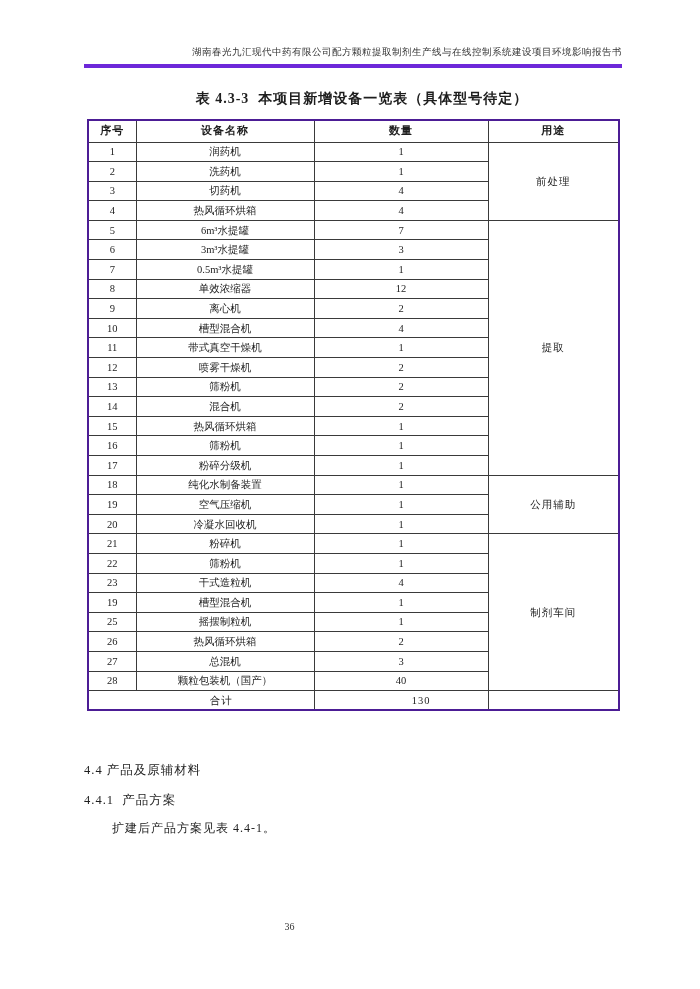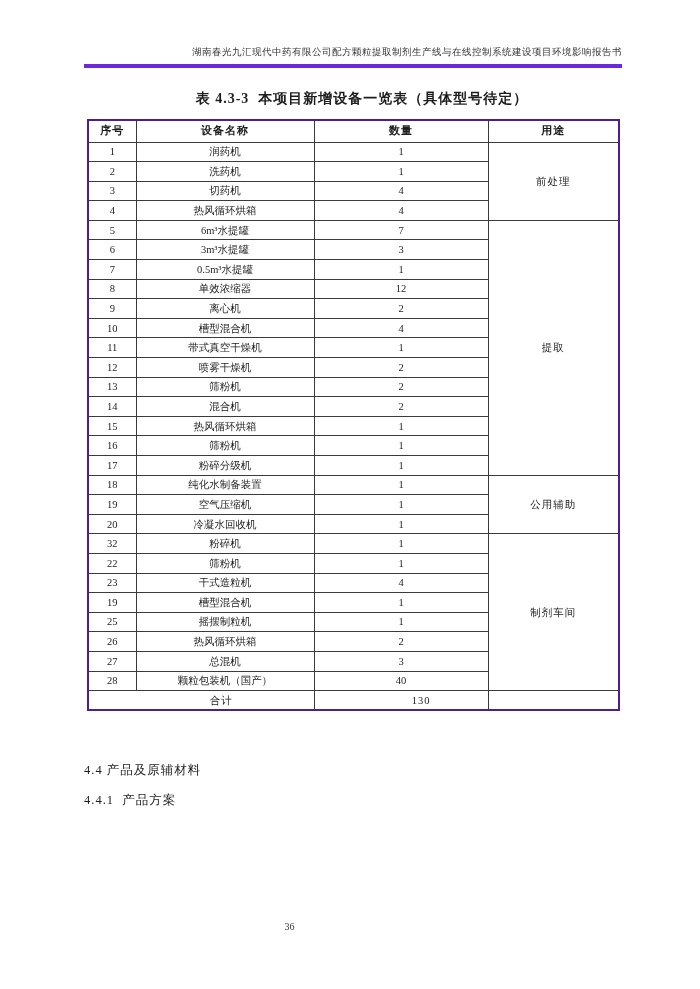--- a/index.html
+++ b/index.html
@@ -225,21 +225,21 @@
           <td>19</td>
           <td>空气压缩机</td>
           <td>1</td>
         </tr>
         <tr>
           <td>20</td>
           <td>冷凝水回收机</td>
           <td>1</td>
         </tr>
         <tr>
-          <td>32</td>
+          <td>21</td>
           <td>粉碎机</td>
           <td>1</td>
           <td rowspan="8" class="use-cell">制剂车间</td>
         </tr>
         <tr>
           <td>22</td>
           <td>筛粉机</td>
           <td>1</td>
         </tr>
         <tr>
@@ -279,16 +279,17 @@
         <td>130</td>
         <td class="use-cell"></td>
       </tr>
     </tbody>
   </table>
 
   <div class="section-h1">4.4 产品及原辅材料</div>
 
   <div class="section-h2">4.4.1  产品方案</div>
 
+  <div class="body-para">扩建后产品方案见表 4.4-1。</div>
 
   <div class="page-number">36</div>
 
 </div>
 
 </body></html>

